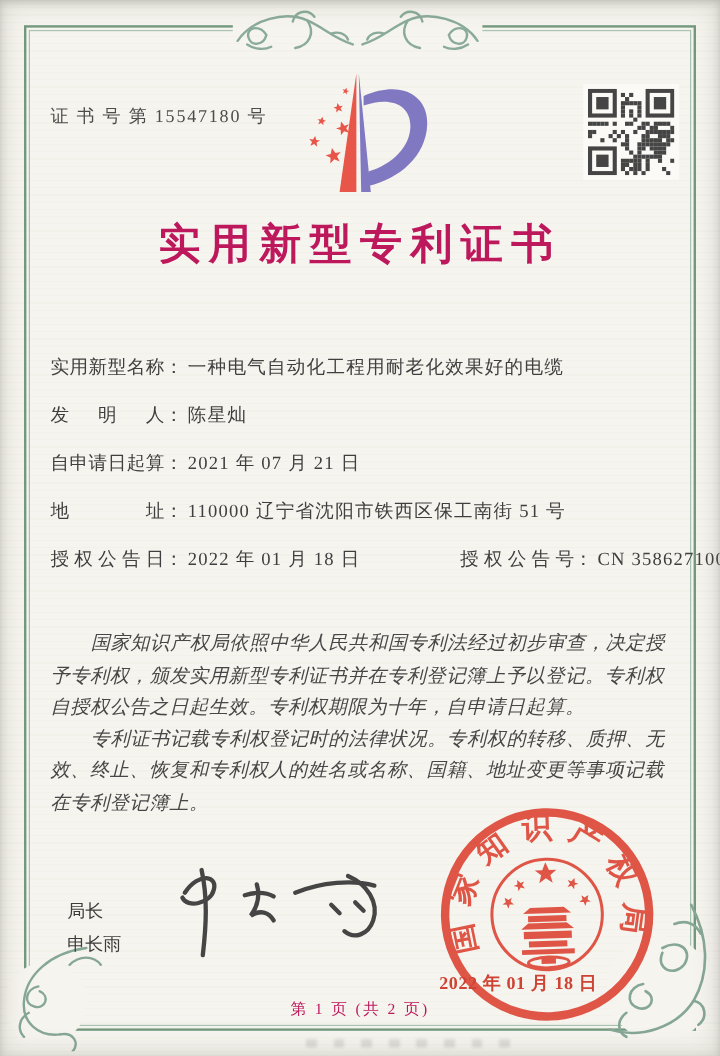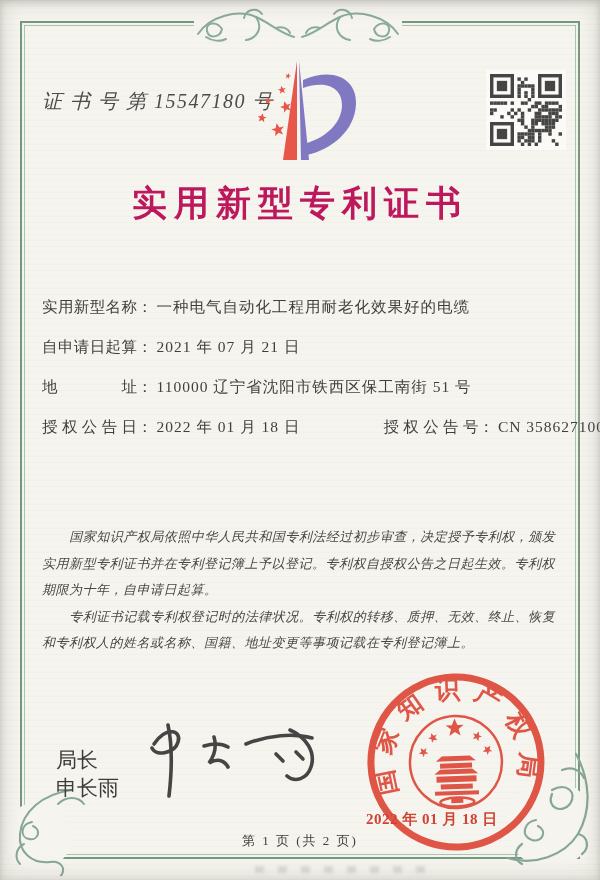--- a/index.html
+++ b/index.html
@@ -21,21 +21,21 @@
   .frame-outer{
     position:absolute;left:20px;top:21px;width:556px;height:834px;
     border:2px solid #74997f;
   }
   .frame-inner{
     position:absolute;inset:2px;
     border:1px solid #a9c3b2;
   }
   .cert-number{
     position:absolute;left:42px;top:88px;
-    font-size:20px;letter-spacing:1.5px;color:#4c4c4c;font-style:italic;
+    font-size:15px;letter-spacing:1.5px;color:#4c4c4c;
   }
   .logo{position:absolute;left:242px;top:56px;}
   .qr{position:absolute;left:486px;top:70px;width:80px;height:80px;background:#fbfaf7;}
   .qr svg{position:absolute;left:4px;top:4px;}
   .title{
     position:absolute;left:0;top:180px;width:100%;
     text-align:center;font-size:35px;font-weight:700;
     letter-spacing:7px;color:#be185d;
   }
   .fields{position:absolute;left:42px;right:38px;top:252px;font-size:15.5px;margin-top:42px;}
@@ -43,33 +43,33 @@
   .flabel{
     display:inline-block;width:95px;vertical-align:top;
     text-align:justify;text-align-last:justify;letter-spacing:0;
   }
   .fcolon{display:inline-block;margin-right:4px;}
   .fvalue{letter-spacing:1px;}
   .grant-row{display:flex;gap:31px;}
   .grant-group2{margin-left:52px;}
   .paras{position:absolute;left:42px;right:40px;top:524px;}
   .paras p{
-    margin:0;font-size:13px;line-height:26.5px;text-indent:2.1em;
+    margin:0;font-size:16px;line-height:26.5px;text-indent:2.1em;
     font-style:italic;color:#474747;letter-spacing:.5px;
   }
-  .signer{position:absolute;left:56px;top:746px;font-size:21px;line-height:28px;color:#3c3c3c;}
+  .signer{position:absolute;left:56px;top:746px;font-size:15px;line-height:28px;color:#3c3c3c;}
   .signature{position:absolute;left:138px;top:720px;}
   .seal{position:absolute;left:356px;top:666px;transform:rotate(-2deg);}
   .seal-date{
     position:absolute;left:366px;top:810px;width:160px;
     color:#cf4335;font-size:15px;letter-spacing:.5px;font-weight:600;
   }
   .footer-page{
     position:absolute;left:0;top:832px;width:100%;text-align:center;
-    font-size:13px;color:#404040;letter-spacing:2px;
+    font-size:13px;color:#be185d;letter-spacing:2px;
   }
   .ornament{position:absolute;}
   .orn-top{left:190px;top:2px;}
   .orn-bl{left:2px;top:782px;}
   .orn-br{left:492px;top:748px;}
   .showthrough{
     position:absolute;left:255px;top:866px;width:170px;height:7px;
     background:repeating-linear-gradient(90deg, rgba(125,125,125,.45) 0 9px, transparent 9px 23px);
     filter:blur(1.5px);opacity:.45;
   }
@@ -280,20 +280,23 @@
     </svg>
 </div>
 
 <div class="title">实用新型专利证书</div>
 
 <div class="fields">
   <div class="frow">
     <span class="flabel">实用新型名称</span><span class="fcolon">：</span><span class="fvalue">一种电气自动化工程用耐老化效果好的电缆</span>
   </div>
   <div class="frow">
+    <span class="flabel">发明人</span><span class="fcolon">：</span><span class="fvalue">陈星灿</span>
+  </div>
+  <div class="frow">
     <span class="flabel">自申请日起算</span><span class="fcolon">：</span><span class="fvalue">2021 年 07 月 21 日</span>
   </div>
   <div class="frow">
     <span class="flabel">地址</span><span class="fcolon">：</span><span class="fvalue">110000  辽宁省沈阳市铁西区保工南街 51 号</span>
   </div>
   <div class="frow grant-row">
     <span>
       <span class="flabel">授权公告日</span><span class="fcolon">：</span><span class="fvalue">2022 年 01 月 18 日</span>
     </span>
     <span class="grant-group2">

